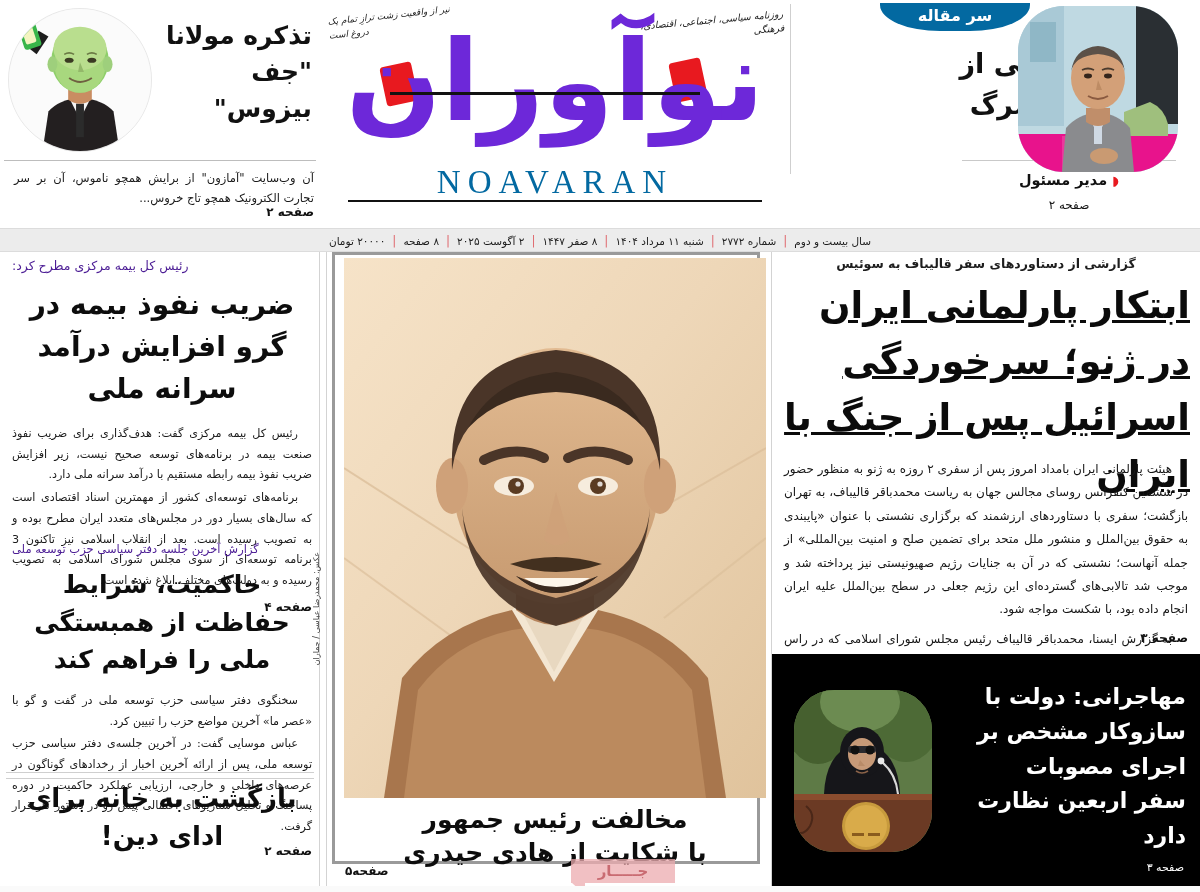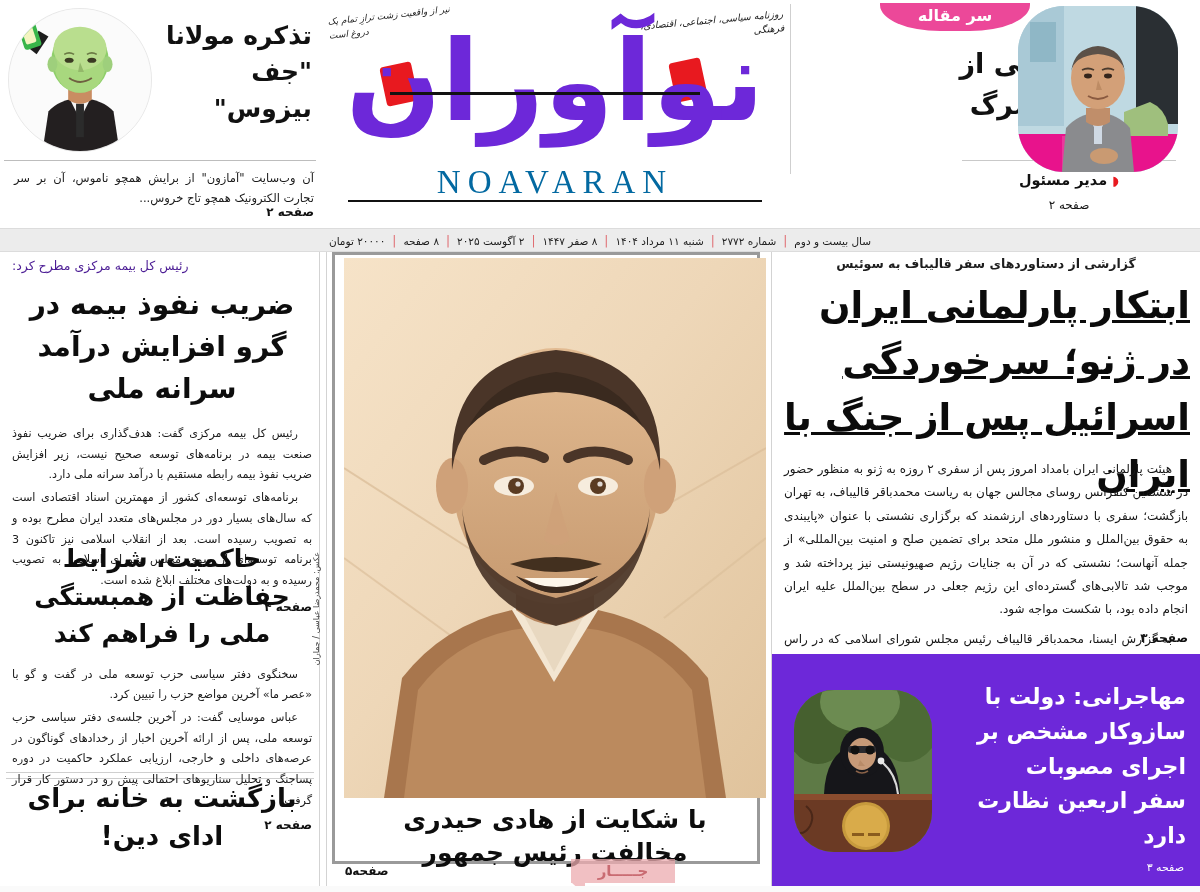--- a/index.html
+++ b/index.html
@@ -70,21 +70,21 @@
     position:absolute; left:0; right:0; top:203px; text-align:center;
     font-family:"Liberation Serif", serif; font-size:14px; letter-spacing:9px;
     color:#d9262c; direction:ltr;
   }
 
   
   .tr { position:absolute; left:790px; top:0; width:410px; height:228px; }
   .tr-vrule { position:absolute; left:0px; top:4px; width:1px; height:170px; background:#cfcfcf; }
   .tr-banner {
     position:absolute; right:170px; top:3px; width:150px; height:28px;
-    background:#ec4899; color:#fff;
+    background:#0369a1; color:#fff;
     border-radius:0 0 60px 60px / 0 0 26px 26px;
     text-align:center; line-height:25px; font-size:16px; font-weight:bold; direction:rtl;
   }
   .tr-title {
     position:absolute; right:68px; top:44px; width:190px; direction:rtl; text-align:center;
     font-size:27px; font-weight:bold; line-height:1.5; color:#111;
   }
   .tr-rule { position:absolute; right:24px; top:160px; width:214px; height:1px; background:#c9c9c9; }
   .tr-role {
     position:absolute; right:24px; top:172px; width:214px; direction:rtl; text-align:center;
@@ -193,21 +193,21 @@
   .r-body {
     position:absolute; right:12px; top:206px; width:404px;
     direction:rtl; text-align:justify; text-align-last:right;
     font-size:12px; line-height:1.95; color:#161616;
   }
   .r-body p { margin-bottom:6px; text-indent:16px; }
   .r-page { position:absolute; right:12px; top:379px; font-size:12px; font-weight:bold; color:#111; direction:rtl;}
 
   .rbox {
     position:absolute; left:0px; top:402px; width:428px; height:232px;
-    background:#6d28d9;
+    background:#000000;
   }
   .rbox-title {
     position:absolute; right:14px; top:26px; width:210px;
     direction:rtl; text-align:right; color:#fff; font-weight:bold;
     font-size:22px; line-height:1.58;
   }
   .rbox-page {
     position:absolute; right:16px; bottom:12px; font-size:11px; color:#fff; direction:rtl;
   }
   .rbox-photo {
@@ -341,20 +341,21 @@
         <div class="hl">ضریب نفوذ بیمه در گرو افزایش درآمد سرانه ملی</div>
         <div class="btext">
           <p>رئیس کل بیمه مرکزی گفت: هدف‌گذاری برای ضریب نفوذ صنعت بیمه در برنامه‌های توسعه صحیح نیست، زیر افزایش ضریب نفوذ بیمه رابطه مستقیم با درآمد سرانه ملی دارد.</p>
           <p>برنامه‌های توسعه‌ای کشور از مهمترین اسناد اقتصادی است که سال‌های بسیار دور در مجلس‌های متعدد ایران مطرح بوده و به تصویب رسیده است. بعد از انقلاب اسلامی نیز تاکنون 3 برنامه توسعه‌ای از سوی مجلس شورای اسلامی به تصویب رسیده و به دولت‌های مختلف ابلاغ شده است.</p>
         </div>
         <div class="pagelink">صفحه ۴</div>
       </div>
       <div class="a1-rule hrule"></div>
 
       <div class="a2">
+        <div class="kicker">گزارش آخرین جلسه دفتر سیاسی حزب توسعه ملی</div>
         <div class="hl">حاکمیت، شرایط حفاظت از همبستگی ملی را فراهم کند</div>
         <div class="btext">
           <p>سخنگوی دفتر سیاسی حزب توسعه ملی در گفت و گو با «عصر ما» آخرین مواضع حزب را تبیین کرد.</p>
           <p>عباس موسایی گفت: در آخرین جلسه‌ی دفتر سیاسی حزب توسعه ملی، پس از ارائه آخرین اخبار از رخدادهای گوناگون در عرصه‌های داخلی و خارجی، ارزیابی عملکرد حاکمیت در دوره پسا‌جنگ و تحلیل سناریوهای احتمالی پیش رو در دستور کار قرار گرفت.</p>
         </div>
         <div class="pagelink">صفحه ۲</div>
       </div>
       <div class="a2-rule hrule"></div>
 
       <div class="a3">
@@ -421,22 +422,22 @@
 
             <path d="M118 250 Q124 344 212 368 Q300 344 306 250 Q300 320 212 340 Q124 320 118 250 Z" fill="#4a3528" opacity="0.92"></path>
             <path d="M172 318 Q212 352 254 318 Q212 340 172 318 Z" fill="#3a2a1f"></path>
 
             <g opacity="0.1">
               <rect width="422" height="540" fill="none"></rect>
             </g>
           </svg>
         </div>
         <div class="ccap">
+          <div>مخالفت رئیس جمهور</div>
           <div>با شکایت از هادی حیدری</div>
-          <div>مخالفت رئیس جمهور</div>
         </div>
         <div class="ccap-page">صفحه۵</div>
         <div class="cwatermark"></div>
         <div class="cwatermark-txt">جـــــار</div>
       </div>
       <div class="ccredit">عکس: محمدرضا عباسی / جماران</div>
       <div class="vrule-r"></div>
     </div>
 
     <div class="rcol">

